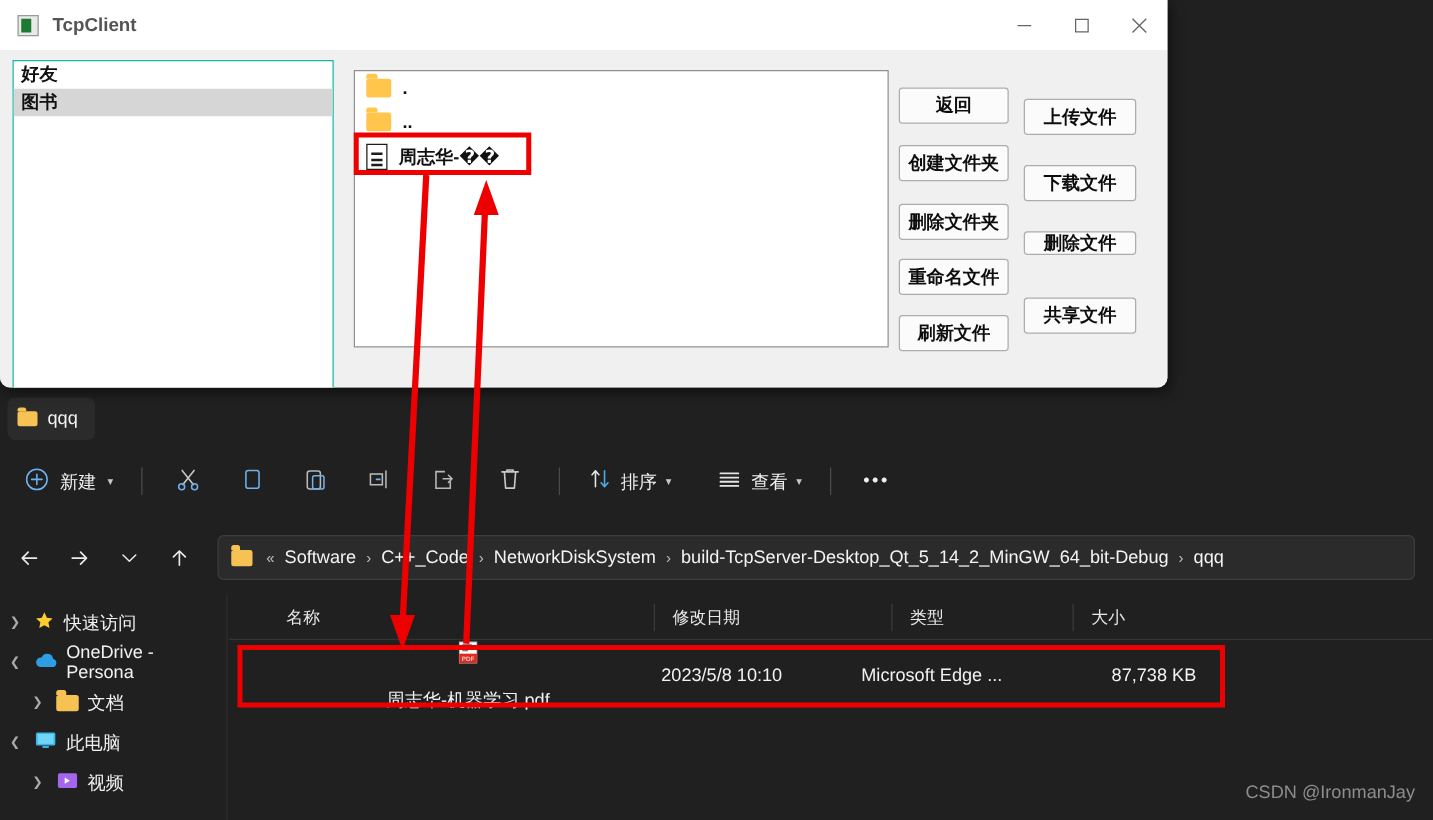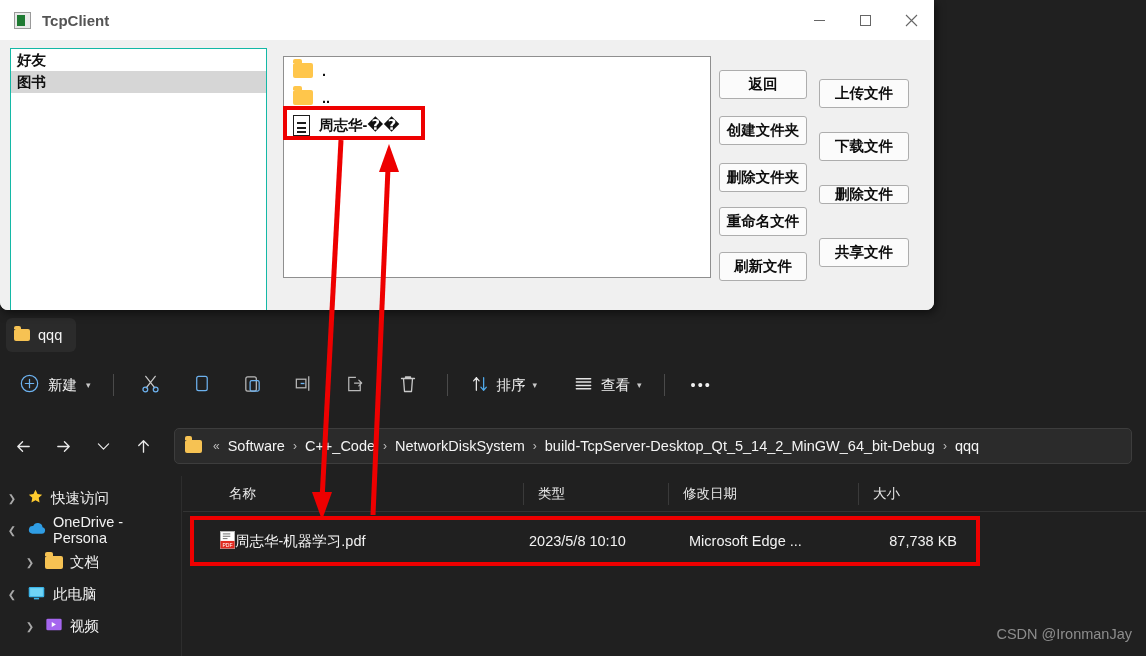--- a/index.html
+++ b/index.html
@@ -353,33 +353,33 @@
       </span>
       <span>视频</span>
     </div>
   </div>
 
   <div id="filepane">
     <div id="colheader">
       <div class="col first" style="width:340px;">
         <span>名称</span>
       </div>
+      <div class="col" style="width:190px;">
+        <span>修改日期</span>
+      </div>
       <div class="col" style="width:145px;">
         <span>类型</span>
       </div>
-      <div class="col" style="width:190px;">
-        <span>修改日期</span>
-      </div>
       <div class="col" style="width:100px;">
         <span>大小</span>
       </div>
     </div>
 
     <div id="filerow">
-      <div class="cell" style="width:337px;padding-left:28px;gap:0;">
+      <div class="cell" style="width:337px;padding-left:28px;gap:16px;flex-direction:column;">
         <span>
           <svg width="15" height="18" viewBox="0 0 16 19">
               <rect x="0.5" y="0.5" width="15" height="18" fill="#ffffff" stroke="#b8b8b8"></rect>
               <rect x="0.5" y="10.5" width="15" height="8" fill="#e02b20"></rect>
               <text x="8" y="17" font-size="5.4" fill="#ffffff" text-anchor="middle" font-family="Liberation Sans, sans-serif">PDF</text>
               <path d="M3 3h8M3 5.5h8M3 8h5" stroke="#555" stroke-width="0.9"></path>
             </svg>
         </span>
         <span>周志华-机器学习.pdf</span>
       </div>

